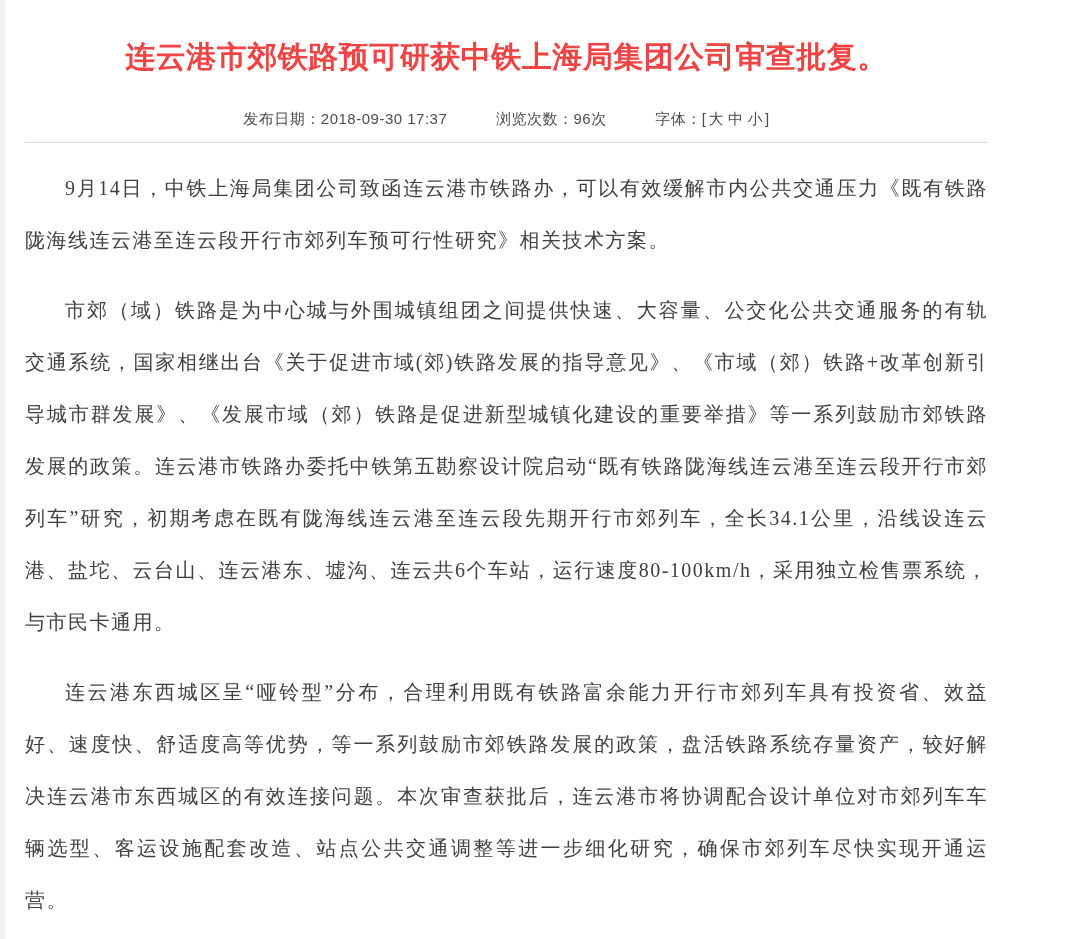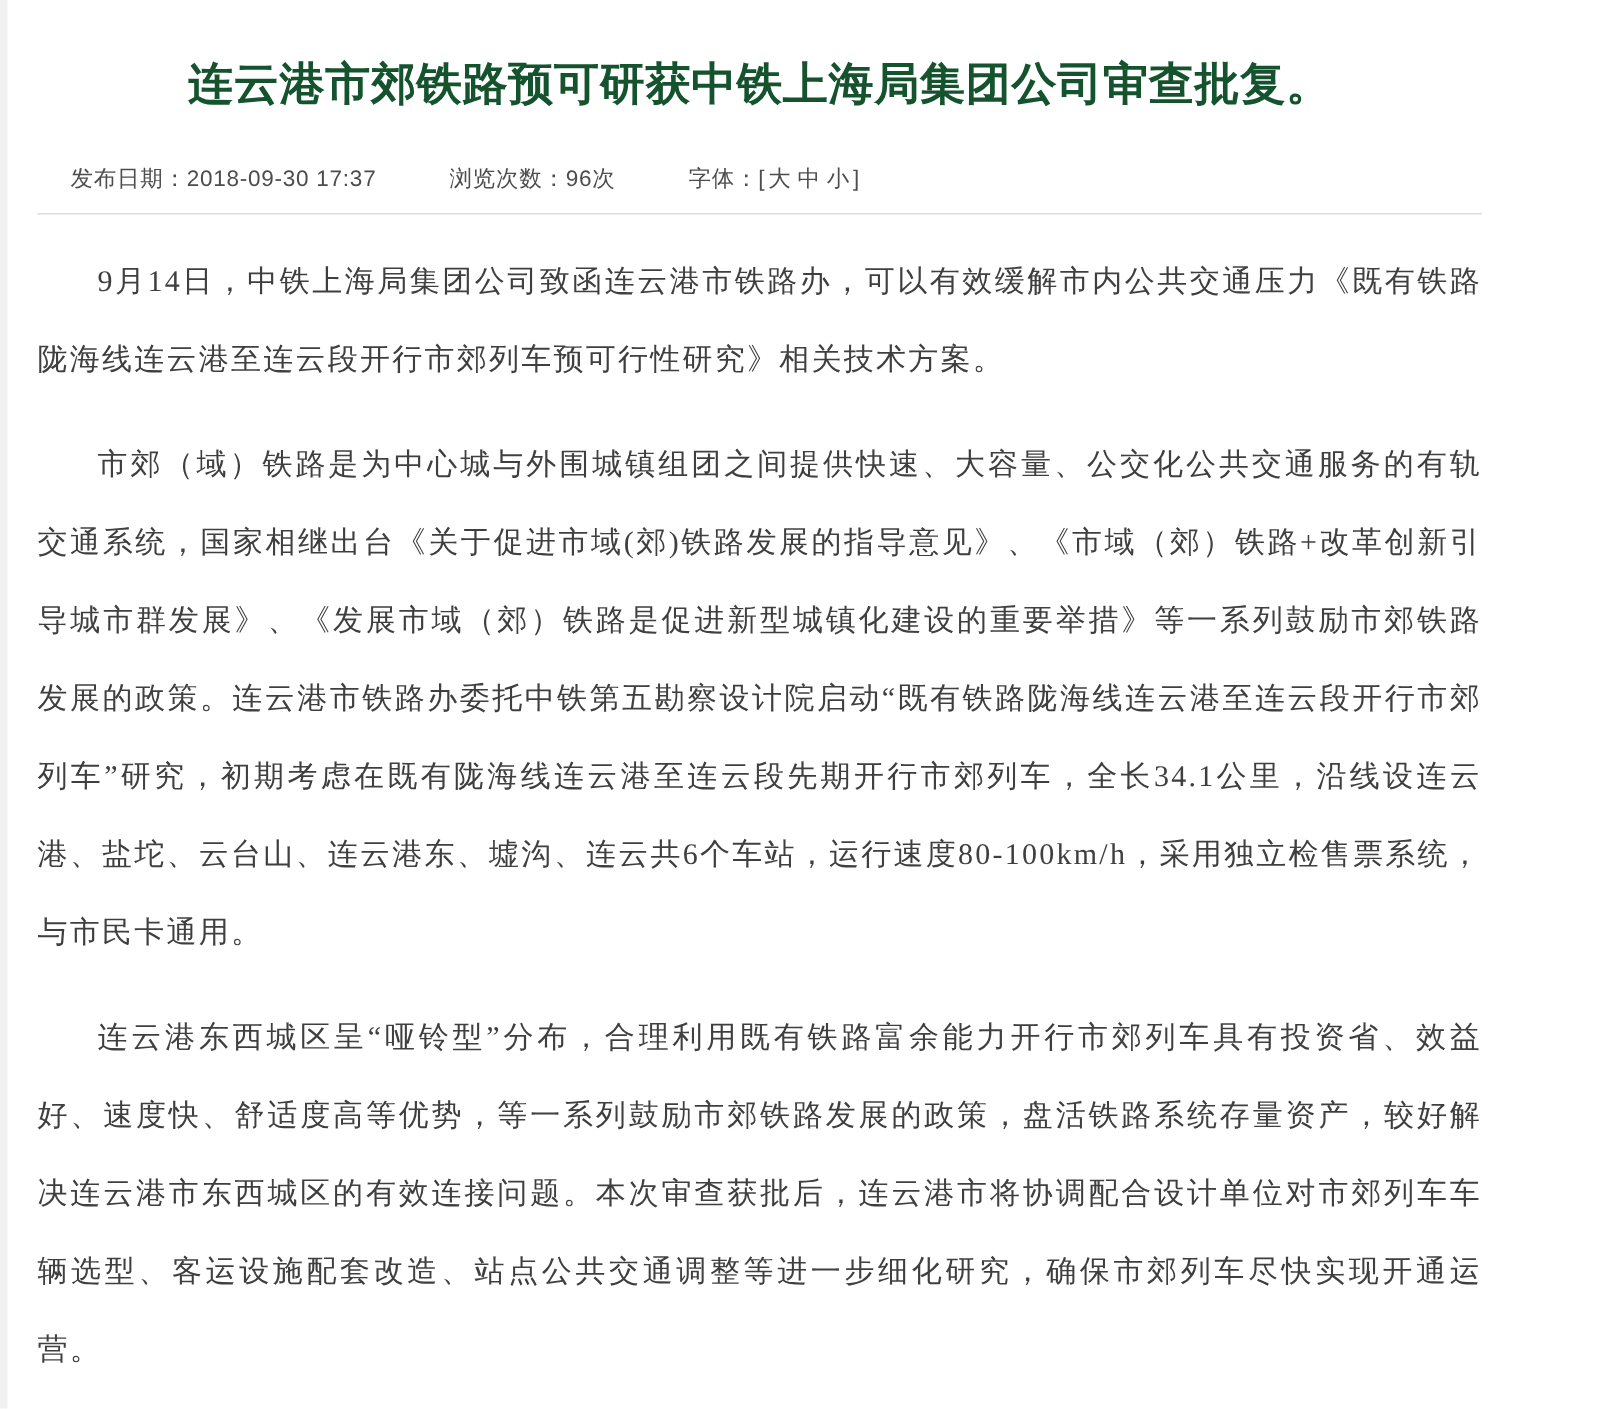--- a/index.html
+++ b/index.html
@@ -21,26 +21,26 @@
     margin-left: 25px;
     width: 963px;
   }
   .article-title {
     padding-top: 36px;
     text-align: center;
     font-family: "Liberation Sans", sans-serif;
     font-size: 30px;
     line-height: 42px;
     font-weight: bold;
-    color: #14532d;
+    color: #ef4444;
     letter-spacing: 0.5px;
   }
   .meta-row {
     margin-top: 32px;
-    text-align: left;
+    text-align: center;
     font-size: 15px;
     color: #4d4d4d;
     letter-spacing: 0.5px;
     white-space: nowrap;
   }
   .meta-item { display: inline-block; margin: 0 22px; }
   .font-link {
     color: #4d4d4d;
     text-decoration: none;
     cursor: pointer;

